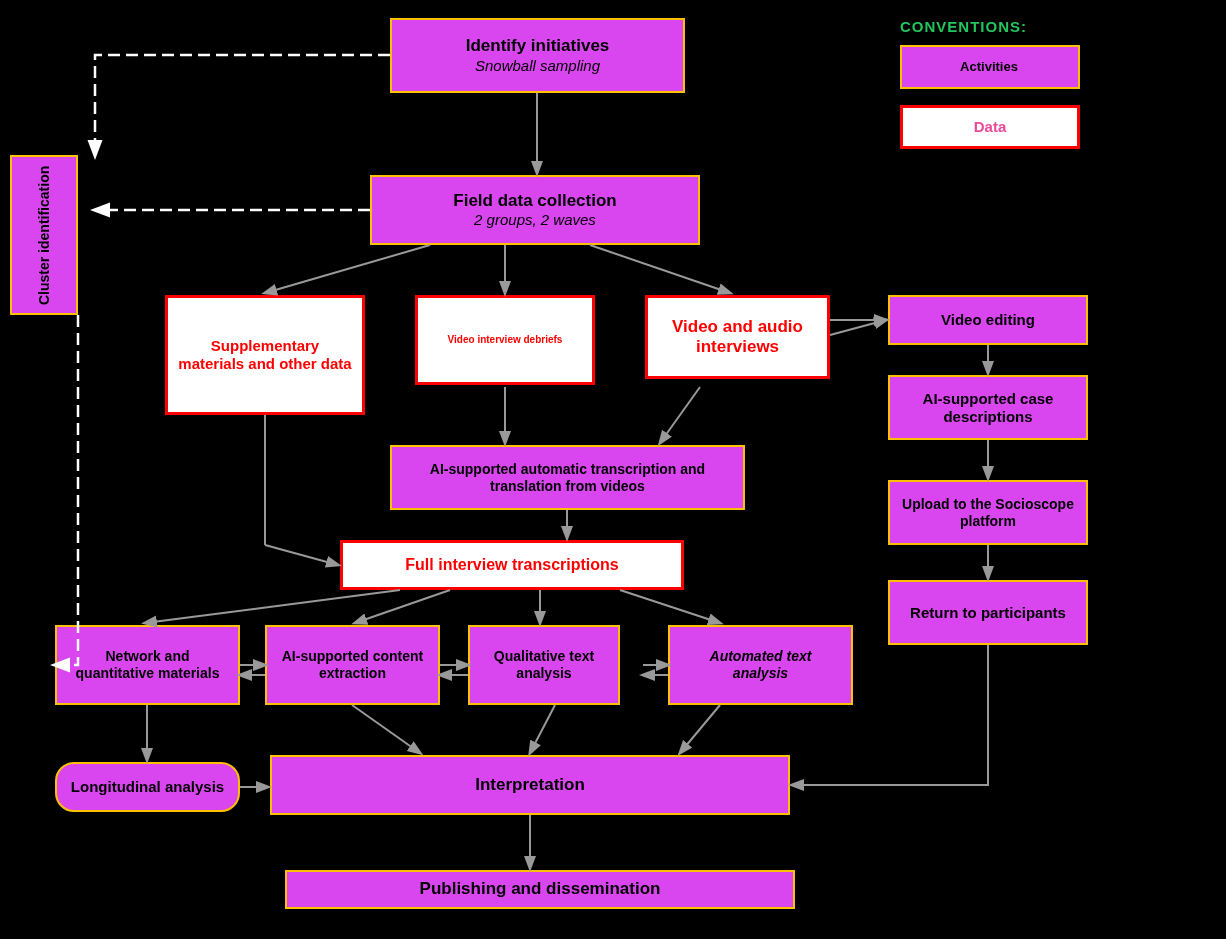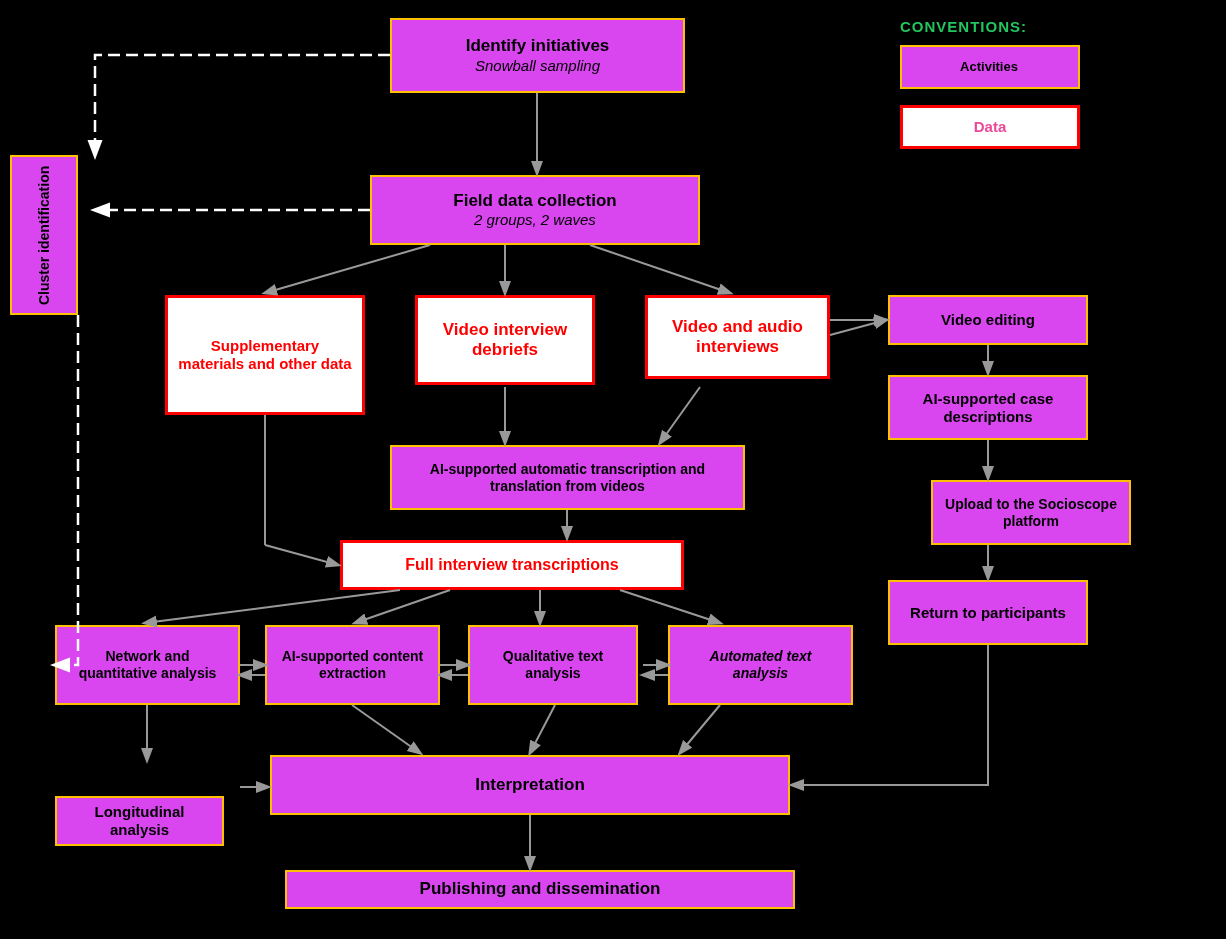--- a/index.html
+++ b/index.html
@@ -73,45 +73,45 @@
   <div>
     <div style="font-size:17px; font-weight:bold;">Field data collection</div>
     <div style="font-style:italic; font-weight:normal; font-size:15px;">2 groups, 2 waves</div>
   </div>
 </div>
 
 <div class="box activity" style="left:10px; top:155px; width:68px; height:160px; font-size:14px; writing-mode:vertical-rl; text-orientation:mixed; transform:rotate(180deg);">Cluster identification</div>
 
 <div class="box data-box" style="left:165px; top:295px; width:200px; height:120px; font-size:15px;">Supplementary materials and other data</div>
 
-<div class="box data-box" style="left:415px; top:295px; width:180px; height:90px; font-size:17px;">Video interview debriefs</div>
+<div class="box data-box" style="left:415px; top:295px; width:180px; height:90px; font-size:10px;">Video interview debriefs</div>
 
 <div class="box data-box" style="left:645px; top:295px; width:185px; height:84px; font-size:17px;">Video and audio interviews</div>
 
 <div class="box activity" style="left:888px; top:295px; width:200px; height:50px; font-size:15px;">Video editing</div>
 
 <div class="box activity" style="left:888px; top:375px; width:200px; height:65px; font-size:15px;">AI-supported case descriptions</div>
 
 <div class="box activity" style="left:390px; top:445px; width:355px; height:65px; font-size:14px;">AI-supported automatic transcription and translation from videos</div>
 
 <div class="box data-box" style="left:340px; top:540px; width:344px; height:50px; font-size:16px;">Full interview transcriptions</div>
 
-<div class="box activity" style="left:888px; top:480px; width:200px; height:65px; font-size:14px;margin-left:43px;">Upload to the Socioscope platform</div>
+<div class="box activity" style="left:888px; top:480px; width:200px; height:65px; font-size:14px;">Upload to the Socioscope platform</div>
 
 <div class="box activity" style="left:888px; top:580px; width:200px; height:65px; font-size:15px;">Return to participants</div>
 
-<div class="box activity" style="left:55px; top:625px; width:185px; height:80px; font-size:14px;">Network and quantitative analysis</div>
+<div class="box activity" style="left:55px; top:625px; width:185px; height:80px; font-size:14px;">Network and quantitative materials</div>
 
 <div class="box activity" style="left:265px; top:625px; width:175px; height:80px; font-size:14px;">AI-supported content extraction</div>
 
-<div class="box activity" style="left:468px; top:625px; width:170px; height:80px; font-size:14px;">Qualitative text analysis</div>
+<div class="box activity" style="left:468px; top:625px; width:152px; height:80px; font-size:14px;">Qualitative text analysis</div>
 
 <div class="box activity" style="left:668px; top:625px; width:185px; height:80px; font-size:14px;font-style:italic;">Automated text analysis</div>
 
-<div class="box activity" style="left:55px; top:796px; width:169px; height:50px; font-size:15px;">Longitudinal analysis</div>
+<div class="box activity" style="left:55px; top:762px; width:185px; height:50px; font-size:15px;border-radius:19px;">Longitudinal analysis</div>
 
 <div class="box activity" style="left:270px; top:755px; width:520px; height:60px; font-size:17px;">Interpretation</div>
 
 <div class="box activity" style="left:285px; top:870px; width:510px; height:39px; font-size:17px;">Publishing and dissemination</div>
 
 <svg id="arrows">
   <defs>
     <marker id="arrow" markerWidth="8" markerHeight="8" refX="6" refY="3" orient="auto">
       <path d="M0,0 L0,6 L8,3 z" fill="#999"></path>
     </marker>

